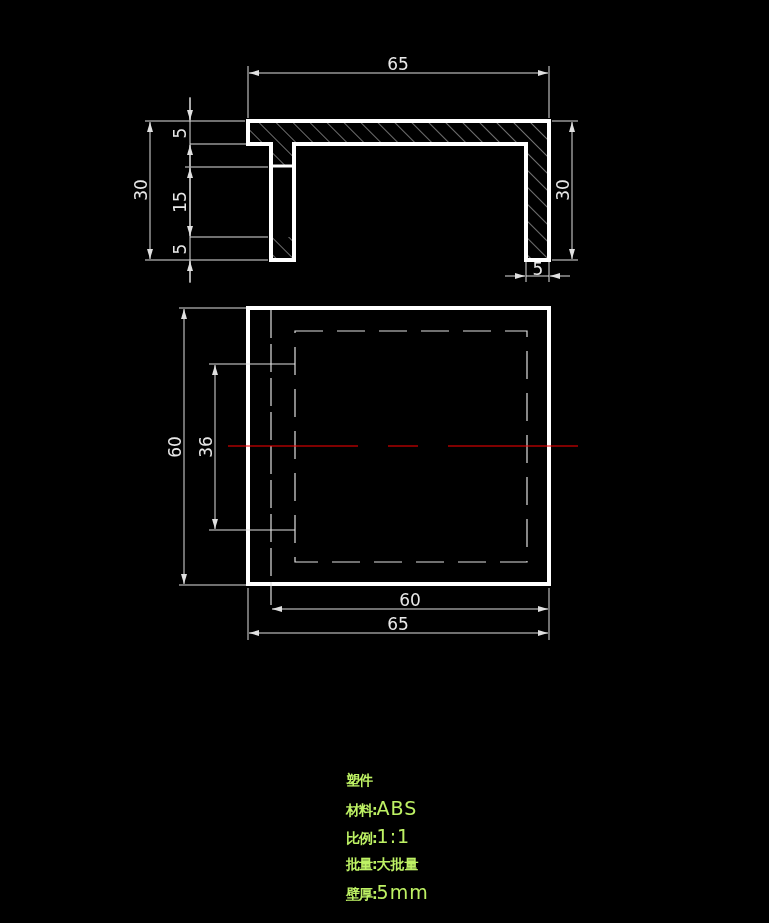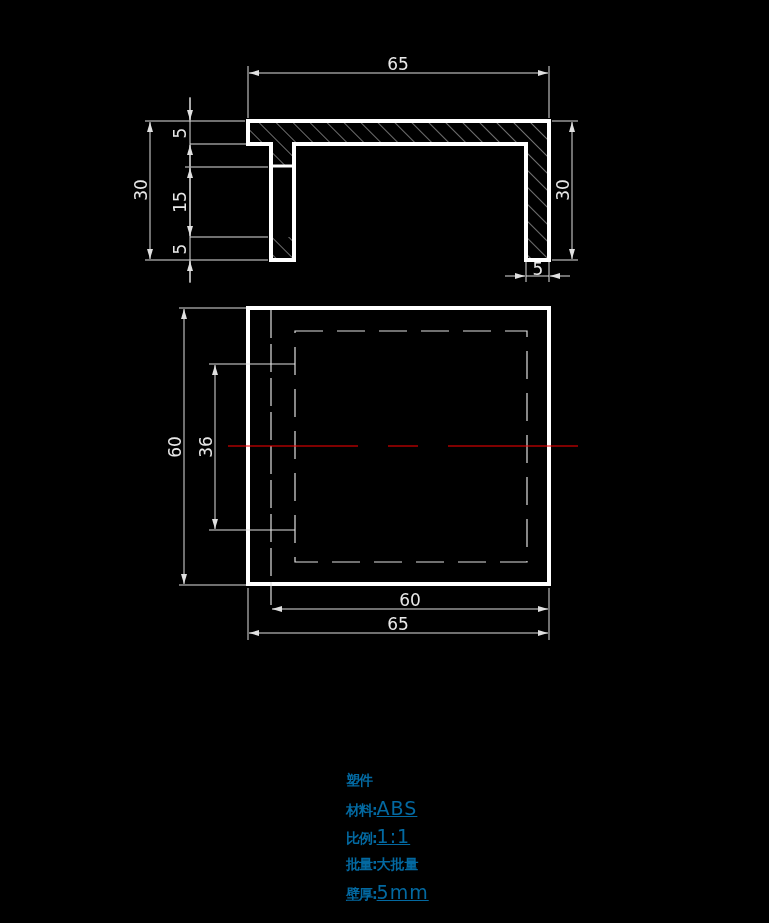--- a/index.html
+++ b/index.html
@@ -1,22 +1,22 @@
 <!DOCTYPE html>
 <html><head>
 <meta charset="utf-8">
 <style>
   html, body { margin:0; padding:0; background:#000; }
   body { width:769px; height:923px; overflow:hidden; position:relative; font-family:"DejaVu Sans", sans-serif; }
   svg { position:absolute; left:0; top:0; }
   .dim-text { fill:#e8e8e8; font-family:"DejaVu Sans", sans-serif; font-size:17px; font-weight:normal; }
-  .notes { position:absolute; left:346px; top:766px; color:#0369a1; font-family:"DejaVu Sans", sans-serif; }
+  .notes { position:absolute; left:346px; top:766px; color:#bef264; font-family:"DejaVu Sans", sans-serif; }
   .note-line { height:28px; line-height:28px; white-space:nowrap; }
   .note-label { font-size:14px; font-weight:bold; letter-spacing:-1px; }
-  .note-value { font-size:19px; letter-spacing:1px;text-decoration:underline; }
+  .note-value { font-size:19px; letter-spacing:1px; }
   .note-value-small { font-size:14px; font-weight:bold;text-align:right; }
 </style>
 </head>
 <body>
 
 <svg width="769" height="923" viewBox="0 0 769 923">
   <defs>
     <pattern id="hatch" patternUnits="userSpaceOnUse" width="12" height="12" patternTransform="rotate(-45)">
       <line x1="0" y1="0" x2="0" y2="12" stroke="#e0e0e0" stroke-width="1"></line>
     </pattern>

